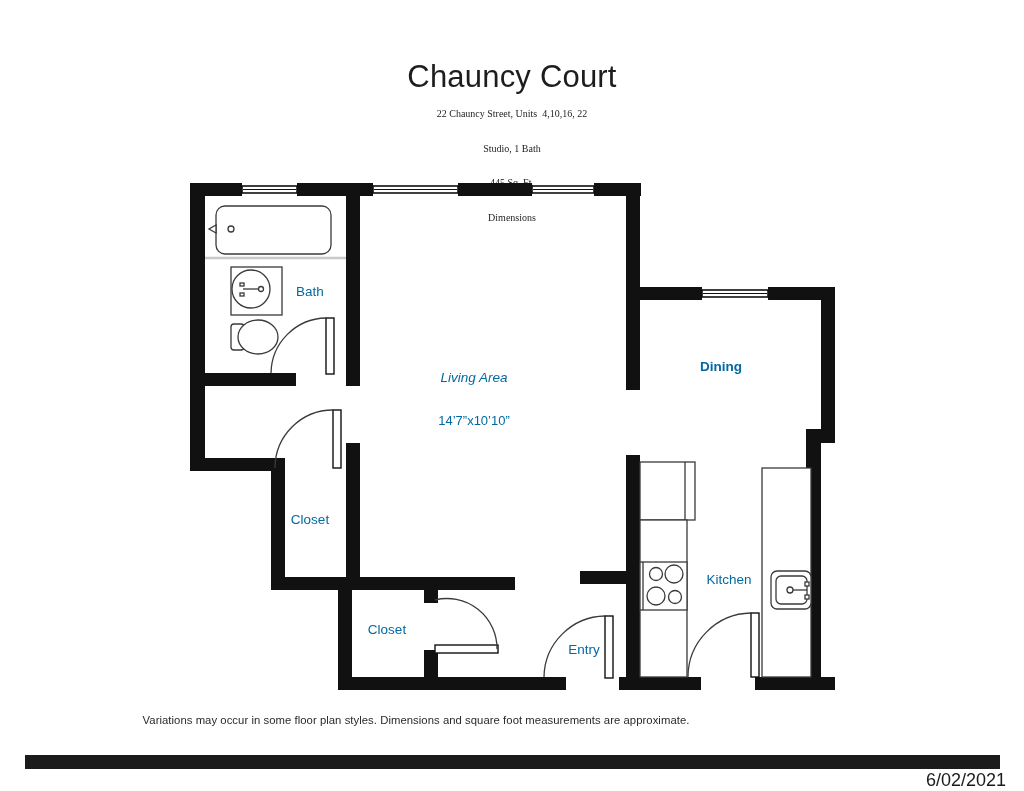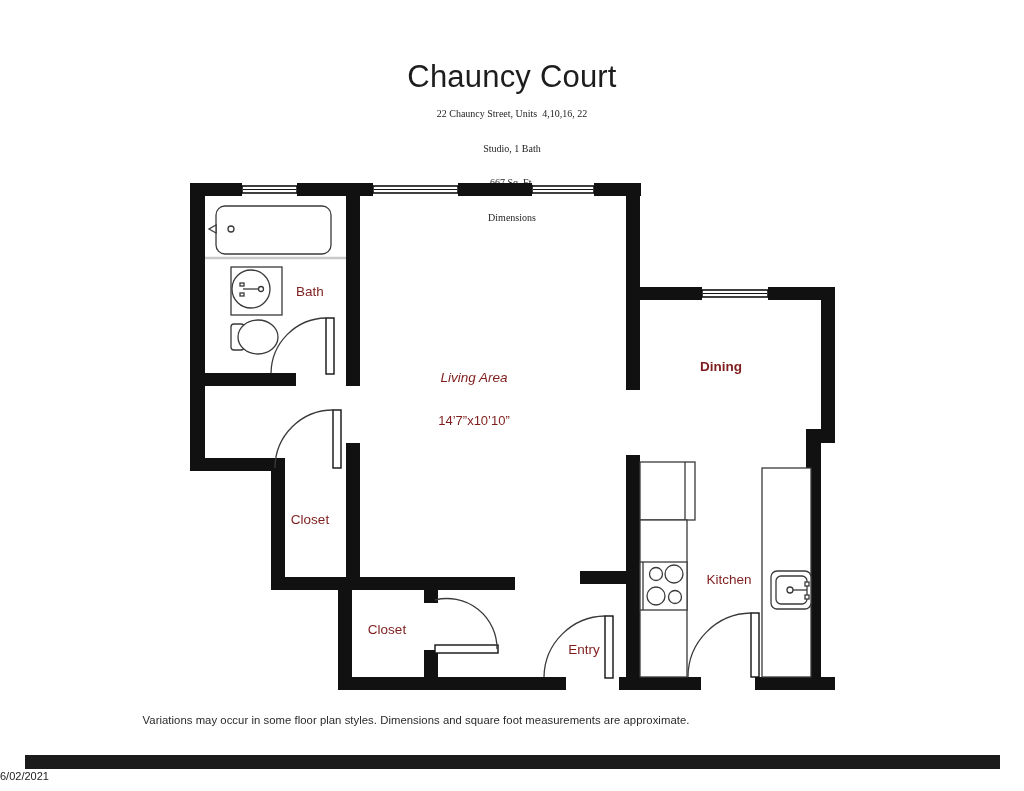--- a/index.html
+++ b/index.html
@@ -57,21 +57,21 @@
     top: 0;
     width: 1024px;
     height: 791px;
   }
 
   
   .room-label {
     position: absolute;
     font-family: "Liberation Sans", sans-serif;
     font-size: 13.5px;
-    color: #7f1d1d;
+    color: #0369a1;
     white-space: nowrap;
     transform: translate(-50%, -50%);
     line-height: 16px;
   }
   .room-label.dim {
     font-size: 13px;
   }
 
   
   .disclaimer {
@@ -90,35 +90,35 @@
     top: 755px;
     width: 975px;
     height: 14px;
     background: #1b1b1b;
   }
   .footer-date {
     position: absolute;
     top: 770px;
     left: 0;
     width: 1006px;
-    text-align: left;
-    font-size: 11px;
+    text-align: right;
+    font-size: 18px;
     color: #1a1a1a;
   }
 </style>
 </head>
 <body>
 
 <div id="page">
 
   <div class="header">
     <div class="plan-title">Chauncy Court</div>
     <div class="subline sub-1">22 Chauncy Street, Units  4,10,16, 22</div>
     <div class="subline">Studio, 1 Bath</div>
-    <div class="subline">667 Sq. Ft.</div>
+    <div class="subline">445 Sq. Ft.</div>
     <div class="subline">Dimensions</div>
   </div>
 
   <svg id="plan-canvas" viewBox="0 0 1024 791">
 
     <g fill="#111111">
 
       <rect x="190" y="183" width="52" height="13"></rect>
 
       <rect x="297" y="183" width="76" height="13"></rect>

